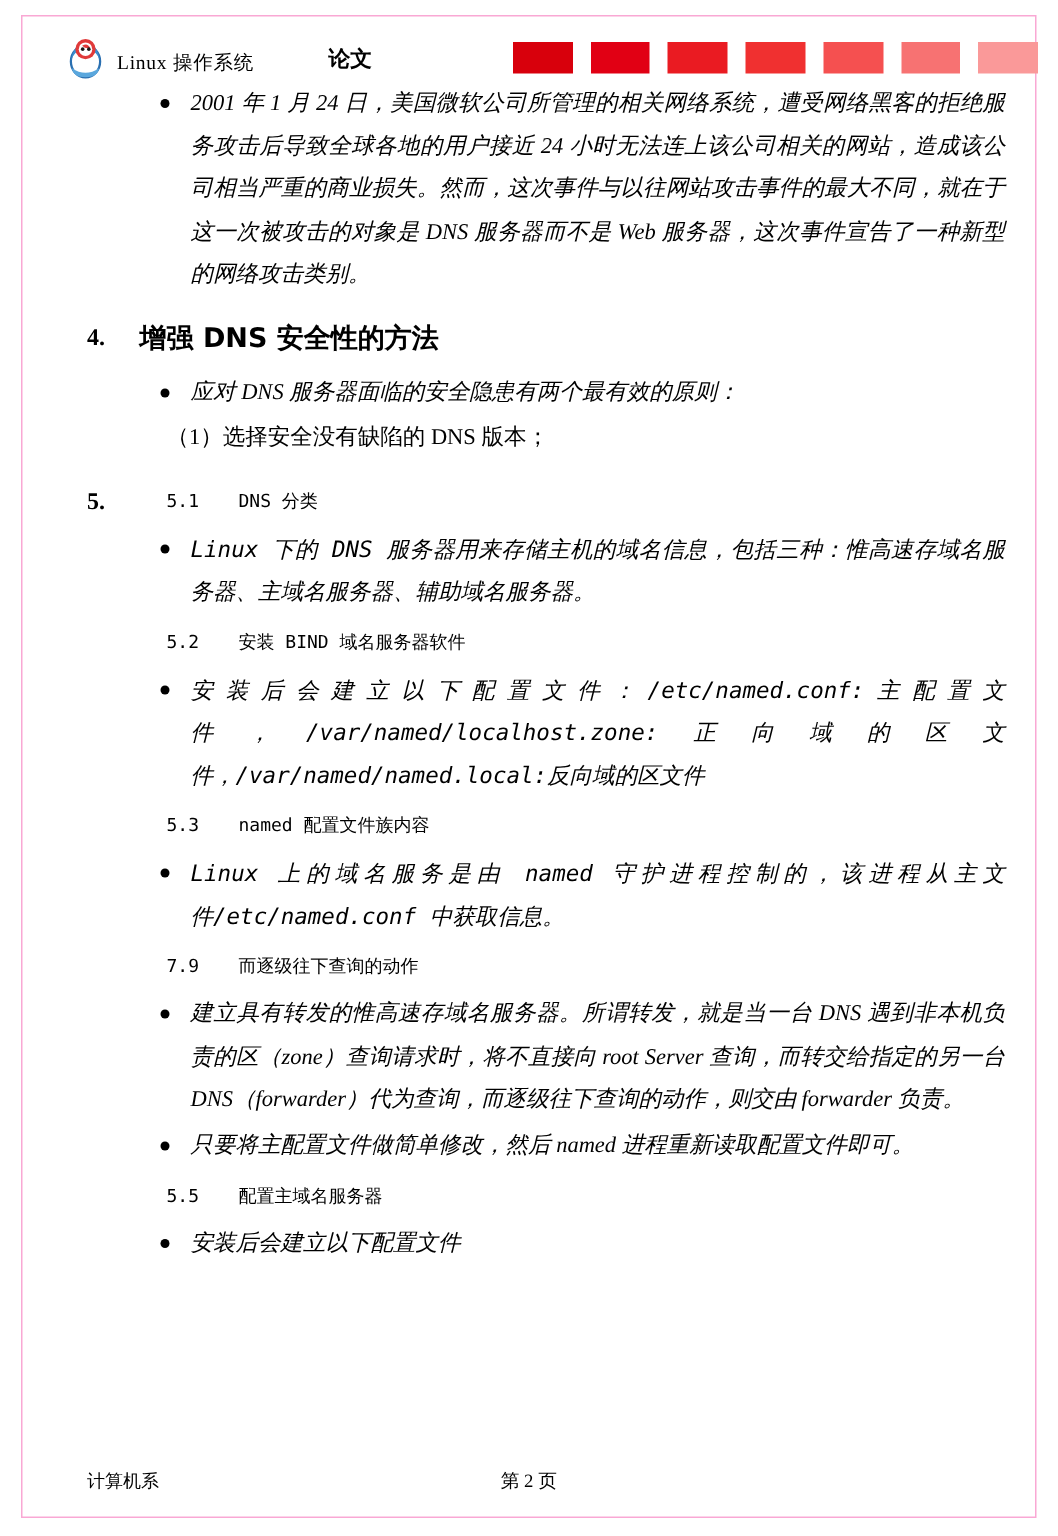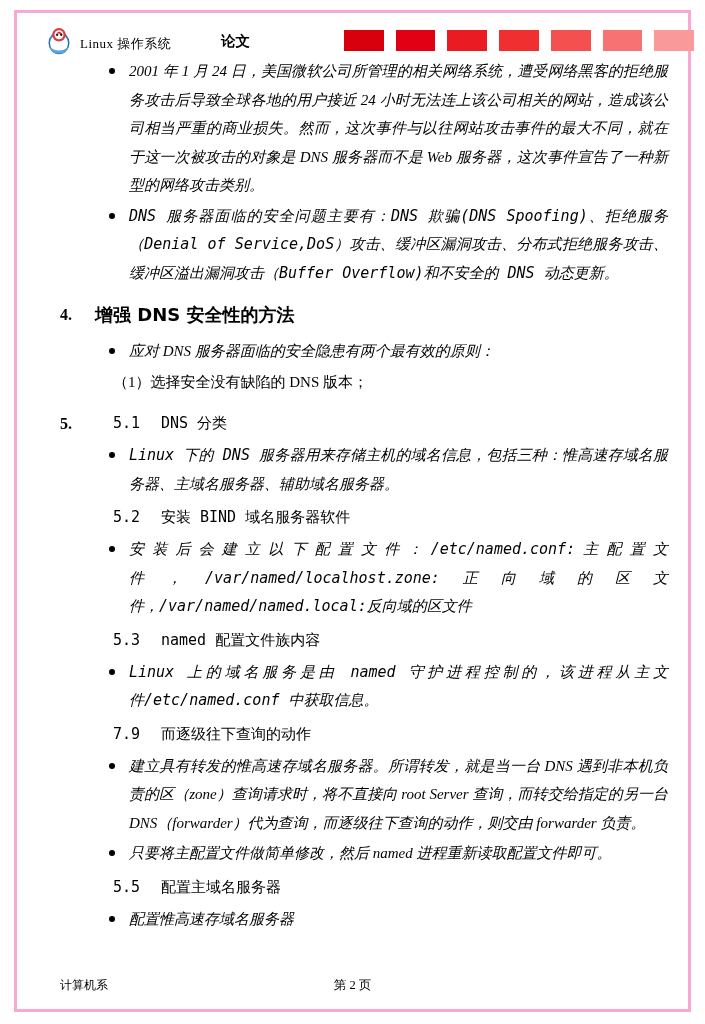--- a/index.html
+++ b/index.html
@@ -14,21 +14,21 @@
     color: #000;
     position: relative;
     overflow: hidden;
   }
   .page {
     position: absolute;
     left: 14px;
     top: 10px;
     width: 677px;
     height: 1002px;
-    border: 3px solid #f9a8d4;
+    border: 1px solid #f9a8d4;
     box-sizing: border-box;
     background: #fff;
   }
   .page-inner {
     position: absolute;
     left: 0; top: 0; right: 0; bottom: 0;
     padding: 0;
   }
   
   .header {
@@ -136,21 +136,21 @@
   }
   .plain {
     margin: 0 12px 2px 96px;
     line-height: 28.5px;
     font-size: 15px;
     text-align: justify;
     font-family: Liberation Serif, serif;
   }
   .sub-heading {
     margin: 6px 0 4px 96px;
-    font-size: 15px;
+    font-size: 12px;
     line-height: 27px;
     font-family: "DejaVu Sans Mono", monospace;
   }
   .sub-heading .sh-num {
     display: inline-block;
     width: 48px;
     font-family: "DejaVu Sans Mono", monospace;
   }
   .mono { font-family: "DejaVu Sans Mono", monospace; }
 
@@ -207,24 +207,20 @@
     </div>
   </div>
 
   <div class="content">
 
     <p class="bullet-item lvl1">
       <span class="dot"></span>
       <span>2001 年 1 月 24 日，美国微软公司所管理的相关网络系统，遭受网络黑客的拒绝服务攻击后导致全球各地的用户接近 24 小时无法连上该公司相关的网站，造成该公司相当严重的商业损失。然而，这次事件与以往网站攻击事件的最大不同，就在于这一次被攻击的对象是 DNS 服务器而不是 Web 服务器，这次事件宣告了一种新型的网络攻击类别。</span>
     </p>
 
-    <p class="bullet-item lvl1">
-      <span class="dot"></span>
-      <span class="mono">DNS 服务器面临的安全问题主要有：DNS 欺骗(DNS Spoofing)、拒绝服务（Denial of Service,DoS）攻击、缓冲区漏洞攻击、分布式拒绝服务攻击、缓冲区溢出漏洞攻击（Buffer Overflow)和不安全的 DNS 动态更新。</span>
-    </p>
 
     <div class="heading">
       <span class="num">4.</span>
       <span>增强 DNS 安全性的方法</span>
     </div>
 
     <p class="bullet-item lvl1">
       <span class="dot"></span>
       <span>应对 DNS 服务器面临的安全隐患有两个最有效的原则：</span>
     </p>
@@ -268,21 +264,21 @@
     <p class="bullet-item lvl1">
       <span class="dot"></span>
       <span>只要将主配置文件做简单修改，然后 named 进程重新读取配置文件即可。</span>
     </p>
 
     <div class="sub-heading">
       <span class="sh-num">5.5</span><span>配置主域名服务器</span>
     </div>
     <p class="bullet-item lvl1">
       <span class="dot"></span>
-      <span>配置惟高速存域名服务器</span>
+      <span>安装后会建立以下配置文件</span>
     </p>
 
   </div>
 
   <div class="footer">
     <span class="footer-left">计算机系</span>
     <span class="footer-center">第 2 页</span>
   </div>
 
  </div>

